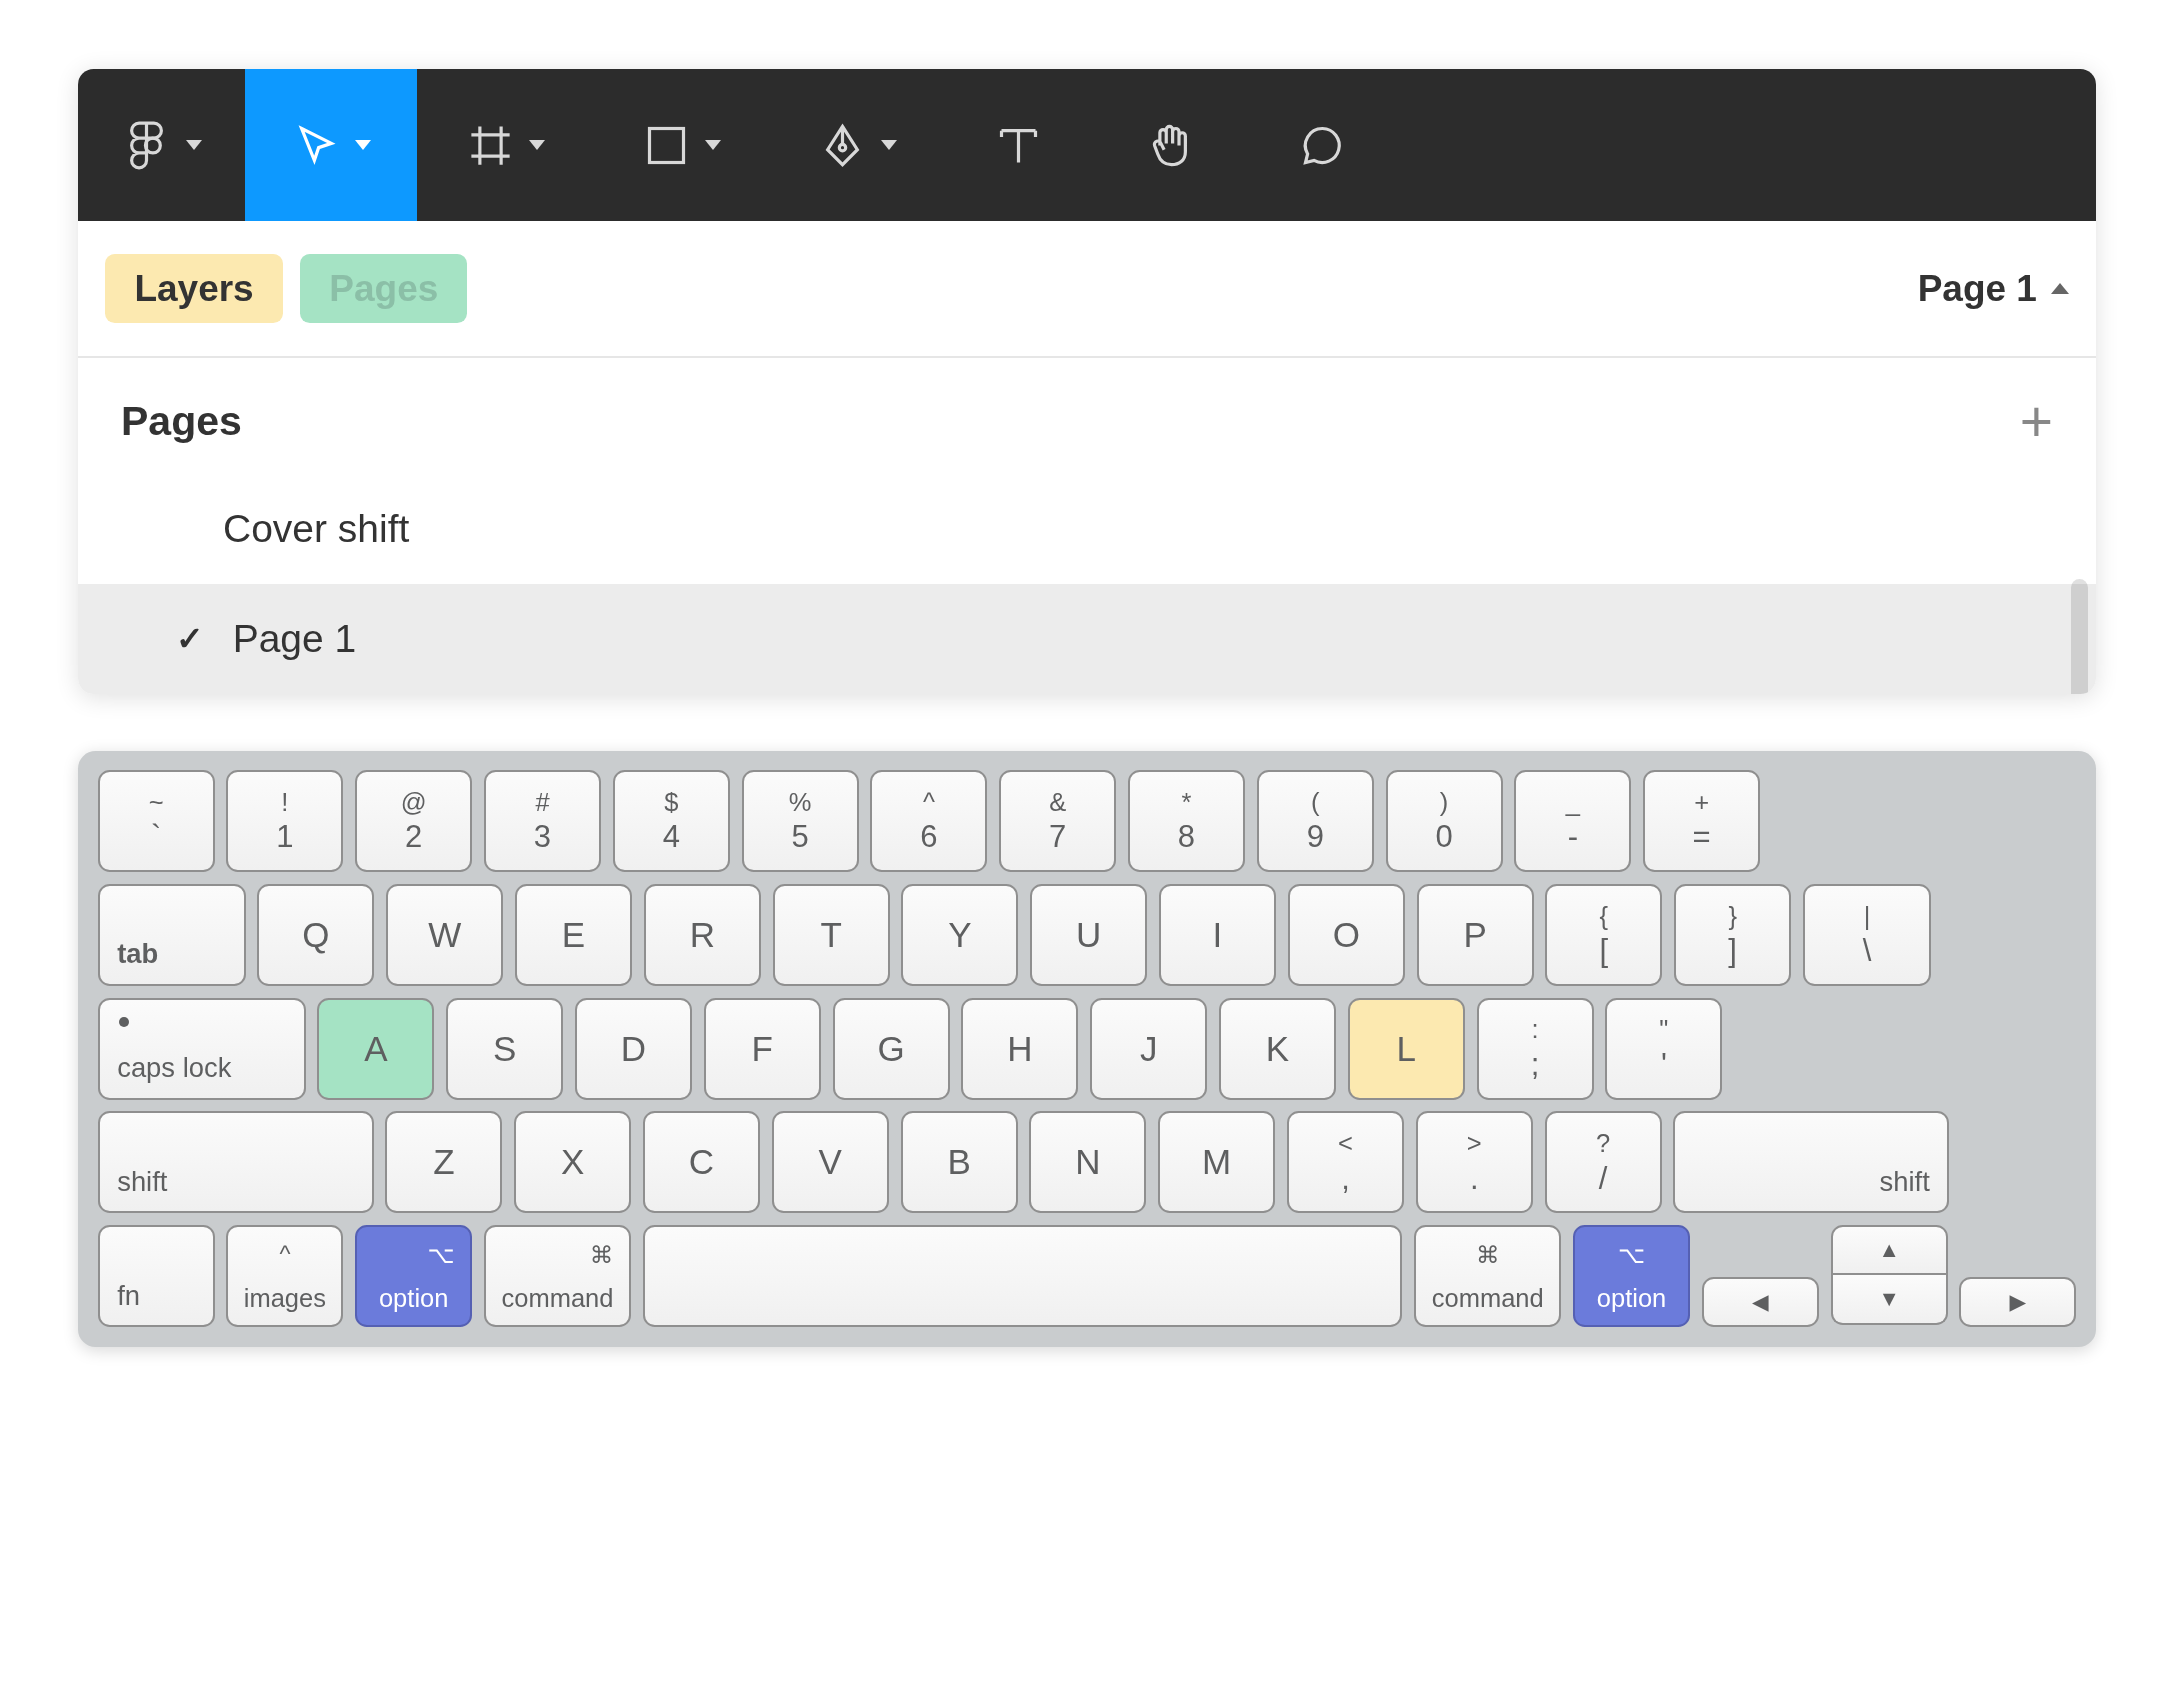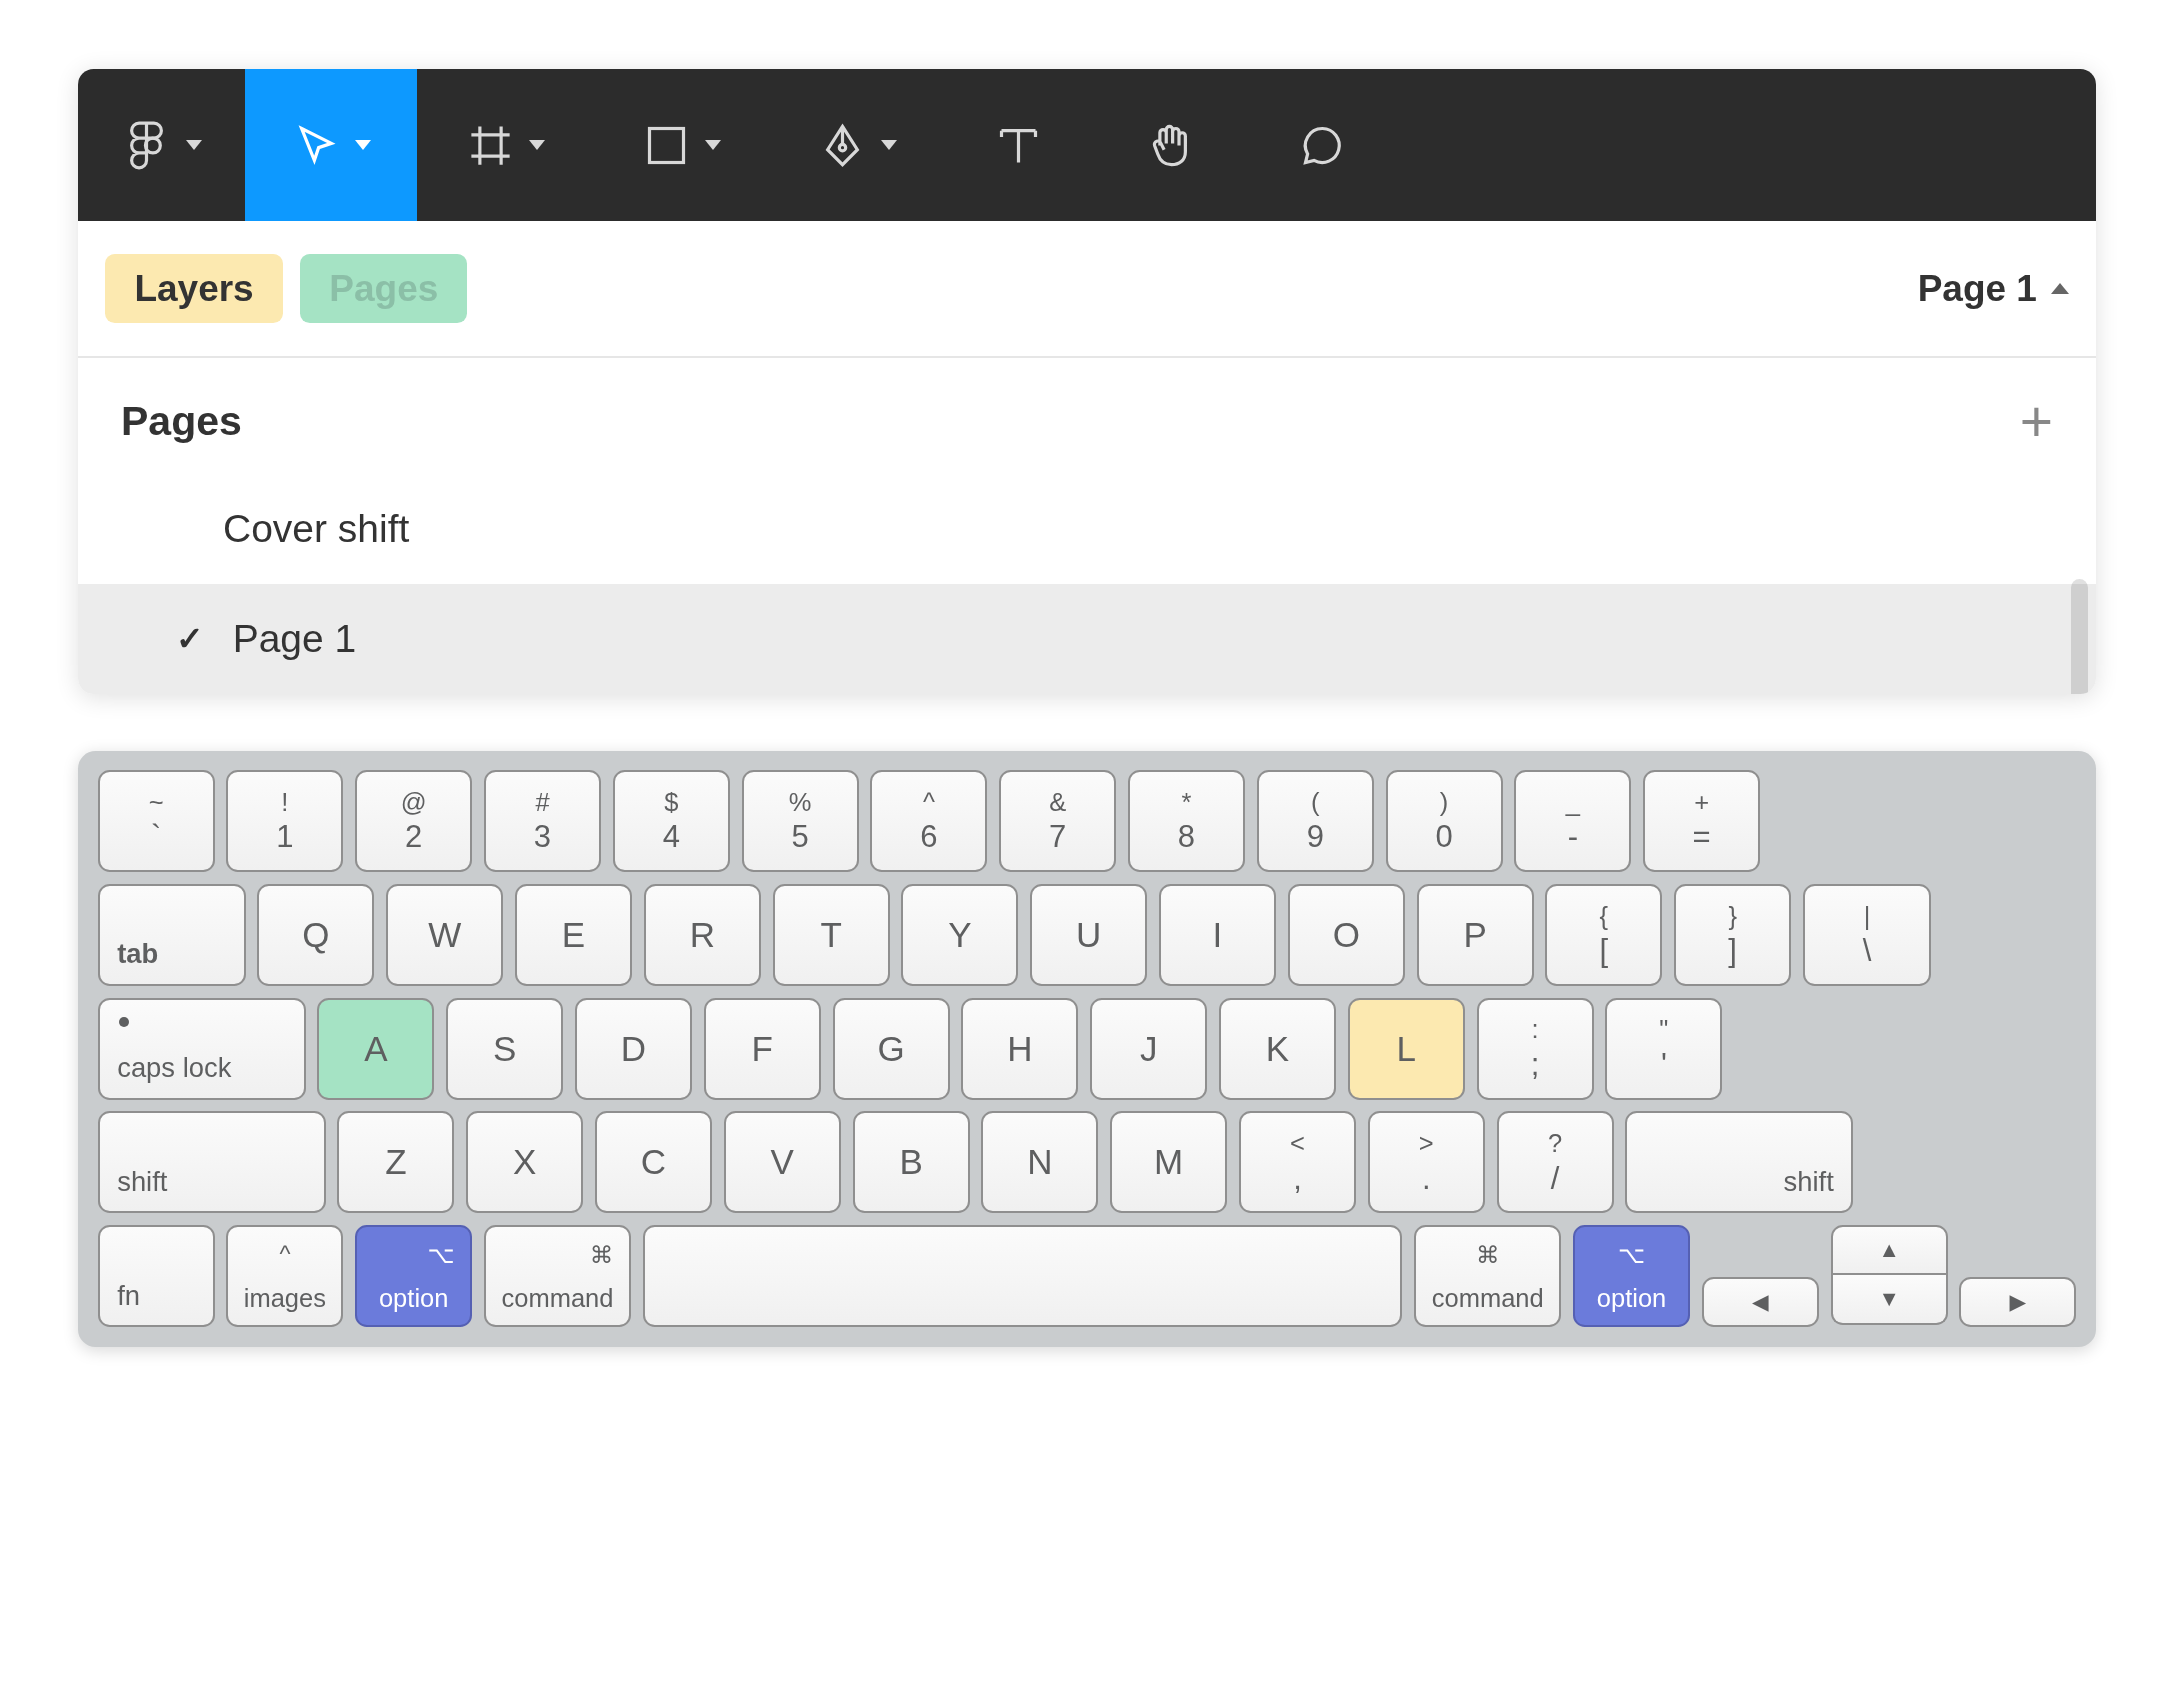--- a/index.html
+++ b/index.html
@@ -133,21 +133,21 @@
   
   .r2 .key { width: 117px;}
   .r2 .key.tab { width: 148px;}
   .r2 .key.bslash { width: 128px;}
   
   .r3 .key { width: 117px;}
   .r3 .key.caps { width: 208px;}
   .r3 .key.return { width: 225px;}
   
   .r4 .key { width: 117px;}
-  .r4 .key.shift { width: 228px;}
+  .r4 .key.shift { width: 276px;}
   
   .r5 { align-items: stretch;}
   .r5 .key { width: 117px;}
   .r5 .key.cmd { width: 147px;}
   .r5 .key.space { flex:1;}
   .arrow-cluster { display:flex; gap:11.8px;}
   .arrow-updown { display:flex; flex-direction:column; gap:0; width:117px;}
   .arrow-updown .key { height:50px; border-radius:11.8px 11.8px 0 0;}
   .arrow-updown .key.dn { border-radius:0 0 11.8px 11.8px; border-top:none;}
   .arrow-side { width:117px;}

